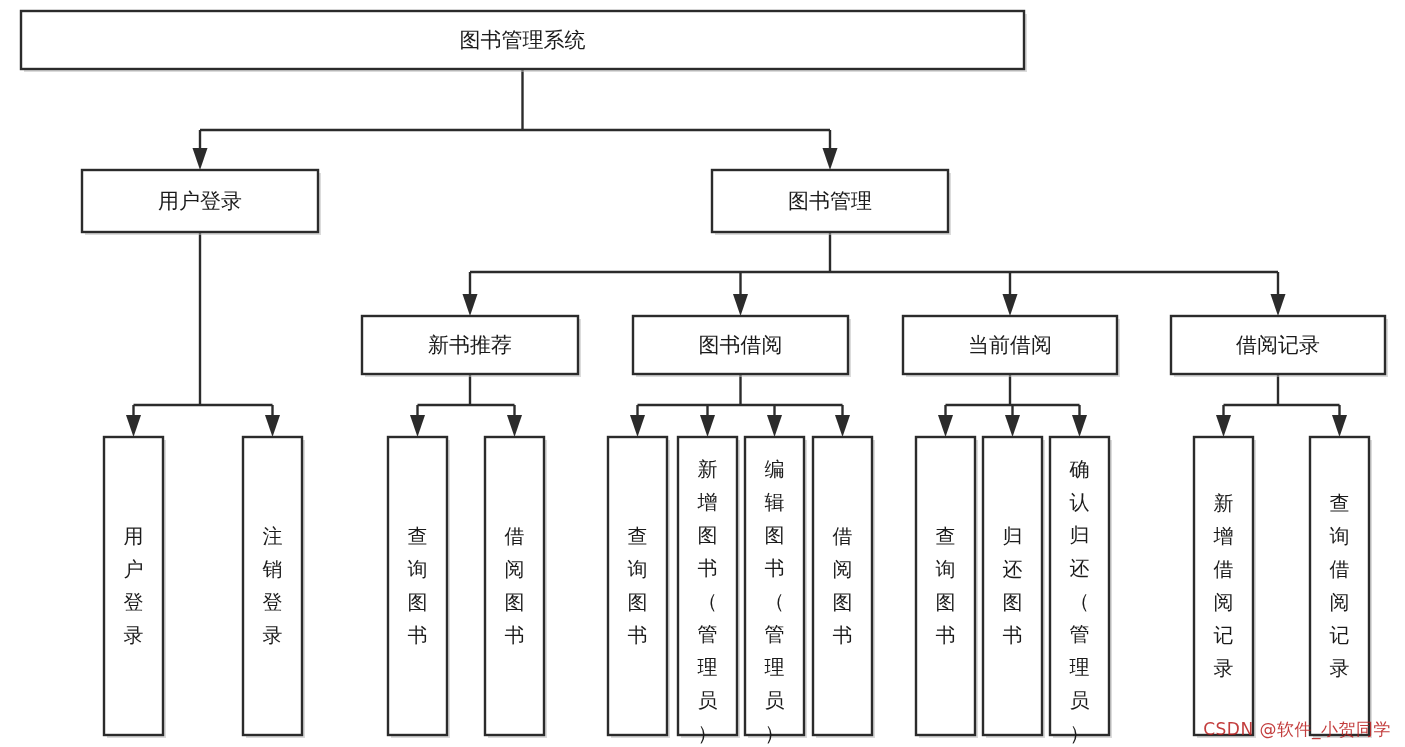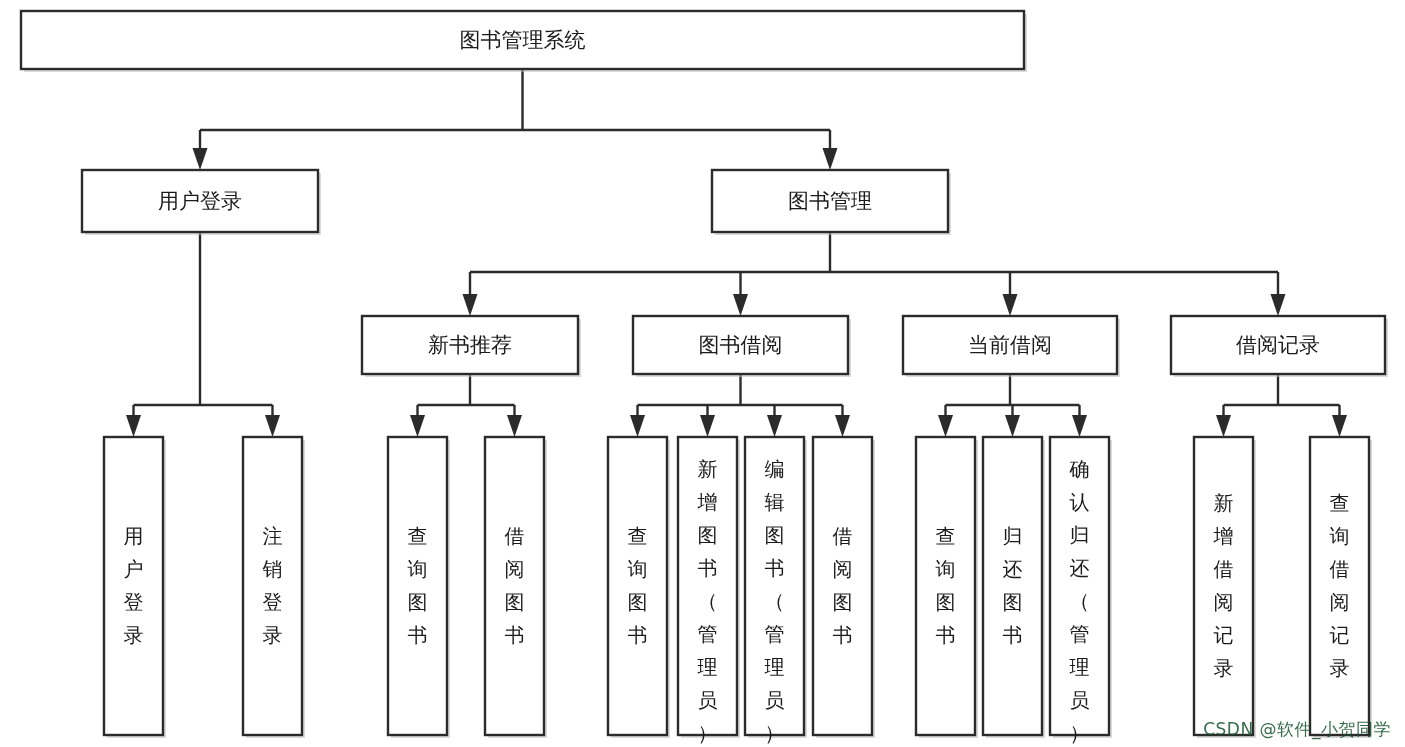--- a/index.html
+++ b/index.html
@@ -55,21 +55,21 @@
   }
   .node-label.vertical {
     font-size: 20px;
   }
   .watermark {
     position: absolute;
     right: 14px;
     bottom: 6px;
     font-family: "DejaVu Sans", "Liberation Sans", sans-serif;
     font-size: 17px;
-    color: #14532d;
+    color: #b91c1c;
     opacity: 0.85;
     white-space: nowrap;
     pointer-events: none;
     letter-spacing: 0.5px;
   }
 </style>
 </head>
 <body>
 
 <div id="diagram-root">

